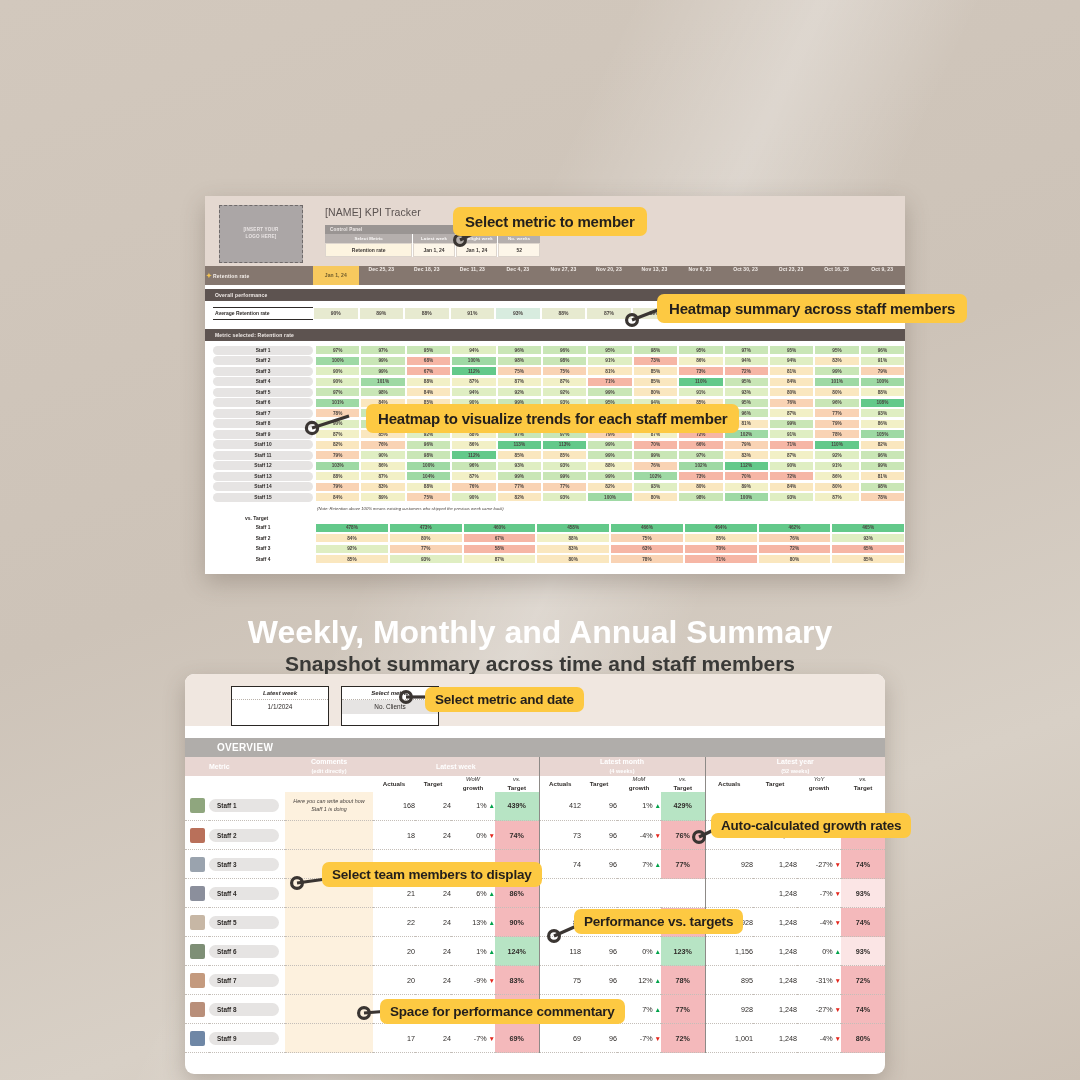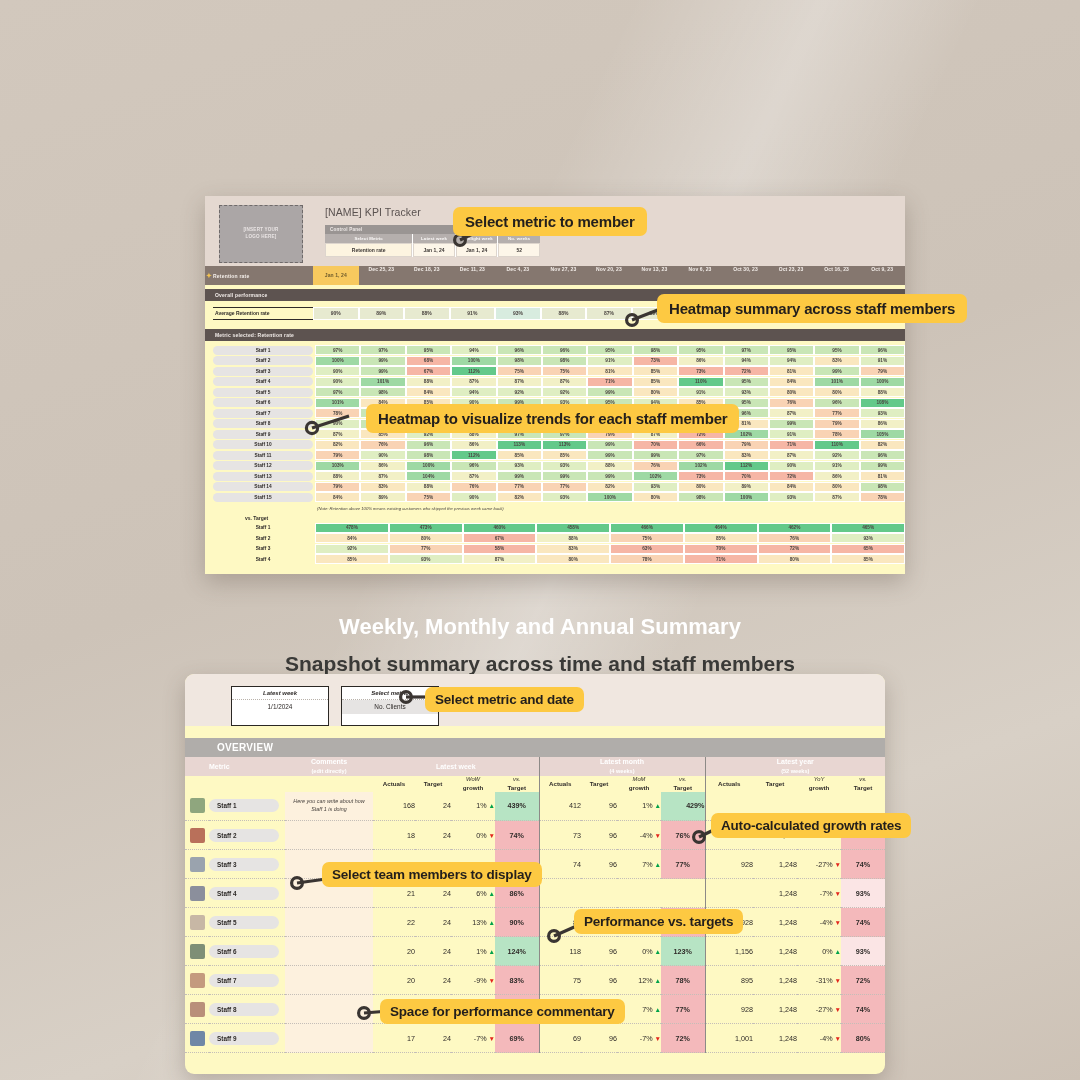--- a/index.html
+++ b/index.html
@@ -27,26 +27,26 @@
     text-shadow:0 1px 2px rgba(0,0,0,.05);
   }
   .sec-title {
     text-align:center; color:#ffffff;
     font-size:29px; font-weight:bold; margin-top:18px; line-height:1;
   }
   .sec-sub {
     text-align:center; color:#3a3a38;
     font-size:21px; font-weight:bold; margin-top:12px; line-height:1;
   }
-  .block2-title { font-size:22px; }
+  .block2-title { font-size:32px; }
 
   
   .shot {
     position:absolute;
-    background:#fef9c3;
+    background:#ffffff;
     box-shadow:0 8px 22px rgba(80,65,55,.28);
     overflow:hidden;
   }
   #shot-heatmap { left:205px; top:196px; width:700px; height:378px; }
   #shot-summary { left:185px; top:674px; width:700px; height:400px; border-radius:9px; }
 
   
   .hm-top { background:#e4d8d0; height:70px; display:flex; align-items:flex-start; padding:6px 8px; }
   .logo-box {
     width:84px; height:58px; background:#aba6a6; border:1px dashed #6f6a6a;
@@ -652,21 +652,21 @@
             <td class="cm-band">
               <div class="comment">Here you can write about how Staff 1 is doing</div>
             </td>
             <td class="dtd">168</td>
             <td class="dtd">24</td>
             <td class="dtd">1% <span class="tri-up">▲</span></td>
             <td class="dtd pct" style="background:#b7e4c4;">439%</td>
             <td class="dtd vsep">412</td>
             <td class="dtd">96</td>
             <td class="dtd">1% <span class="tri-up">▲</span></td>
-            <td class="dtd pct" style="background:#b7e4c4;text-align:right;">429%</td>
+            <td class="dtd pct" style="background:#b7e4c4;">429%</td>
             <td class="dtd vsep"></td>
             <td class="dtd"></td>
             <td class="dtd"></td>
             <td class="dtd pct" style=""></td>
           </tr>
           <tr class="rowline">
             <td>
               <span class="avatar" style="background:#b9705a"></span>
             </td>
             <td>

